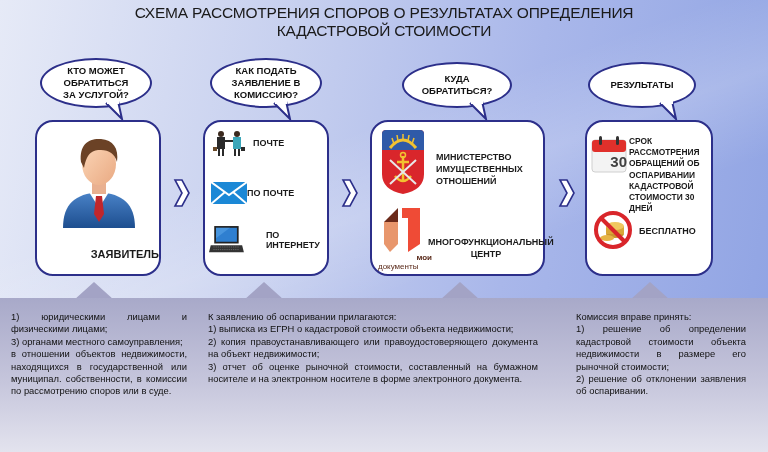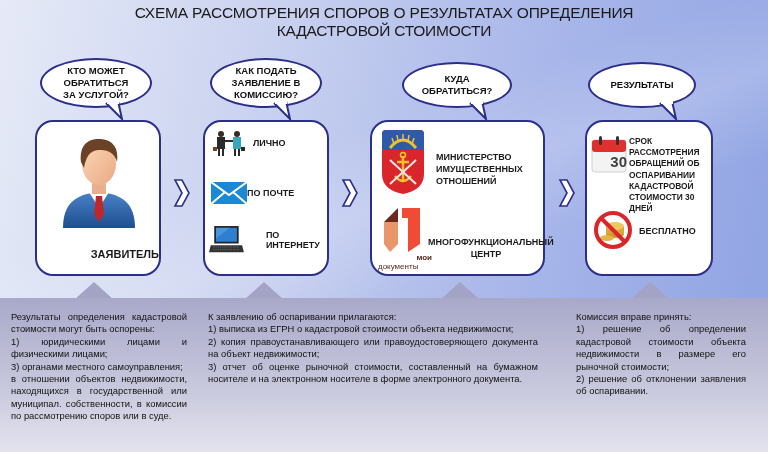--- a/index.html
+++ b/index.html
@@ -126,21 +126,21 @@
       <rect x="5" y="19" width="2" height="7" fill="#2a2a2a"></rect>
         <rect x="9" y="19" width="2" height="7" fill="#2a2a2a"></rect>
       <circle cx="24" cy="4" r="3" fill="#3b2a1e"></circle>
       <rect x="20" y="7" width="8" height="12" fill="#3aa6b9"></rect>
       <rect x="21" y="19" width="2" height="7" fill="#2a2a2a"></rect>
         <rect x="25" y="19" width="2" height="7" fill="#2a2a2a"></rect>
       <path d="M12 11 L20 11" stroke="#2a2a2a" stroke-width="2"></path>
       <rect x="0" y="17" width="4" height="4" fill="#6a4a2a"></rect>
         <rect x="28" y="17" width="4" height="4" fill="#2a2a2a"></rect>
     </svg>
-    <span class="lbl" style="margin-left:8px;">ЛИЧНО</span>
+    <span class="lbl" style="margin-left:8px;">ПОЧТЕ</span>
   </div>
   <div class="row" style="left:6px;top:60px;">
     <svg width="36" height="22" viewBox="0 0 36 22">
       <rect x="0" y="0" width="36" height="22" fill="#1b88d6"></rect>
       <path d="M0 0 L18 13 L36 0" fill="none" stroke="#fff" stroke-width="2"></path>
       <path d="M0 22 L14 10 M36 22 L22 10" stroke="#fff" stroke-width="2"></path>
     </svg>
     <span class="lbl" style="">ПО ПОЧТЕ</span>
   </div>
   <div class="row" style="left:4px;top:102px;">
@@ -207,21 +207,20 @@
 </div>
 
 <div class="pointer" style="left:74px;"></div>
 <div class="pointer" style="left:244px;"></div>
 <div class="pointer" style="left:440px;"></div>
 <div class="pointer" style="left:630px;"></div>
 
 <div class="bottom-panel"></div>
 
 <div class="btext" style="left:11px;top:311px;width:176px;">
-  <p>Результаты определения кадастровой стоимости могут быть оспорены:</p>
   <p>1) юридическими лицами и физическими лицами;</p>
   <p>3) органами местного самоуправления;</p>
   <p>в отношении объектов недвижимости, находящихся в государственной или муниципал. собственности, в комиссии по рассмотрению споров или в суде.</p>
 </div>
 
 <div class="btext" style="left:208px;top:311px;width:330px;">
   <p>К заявлению об оспаривании прилагаются:</p>
   <p>1) выписка из ЕГРН о кадастровой стоимости объекта недвижимости;</p>
   <p>2) копия правоустанавливающего или правоудостоверяющего документа на объект недвижимости;</p>
   <p>3) отчет об оценке рыночной стоимости, составленный на бумажном носителе и на электронном носителе в форме электронного документа.</p>

